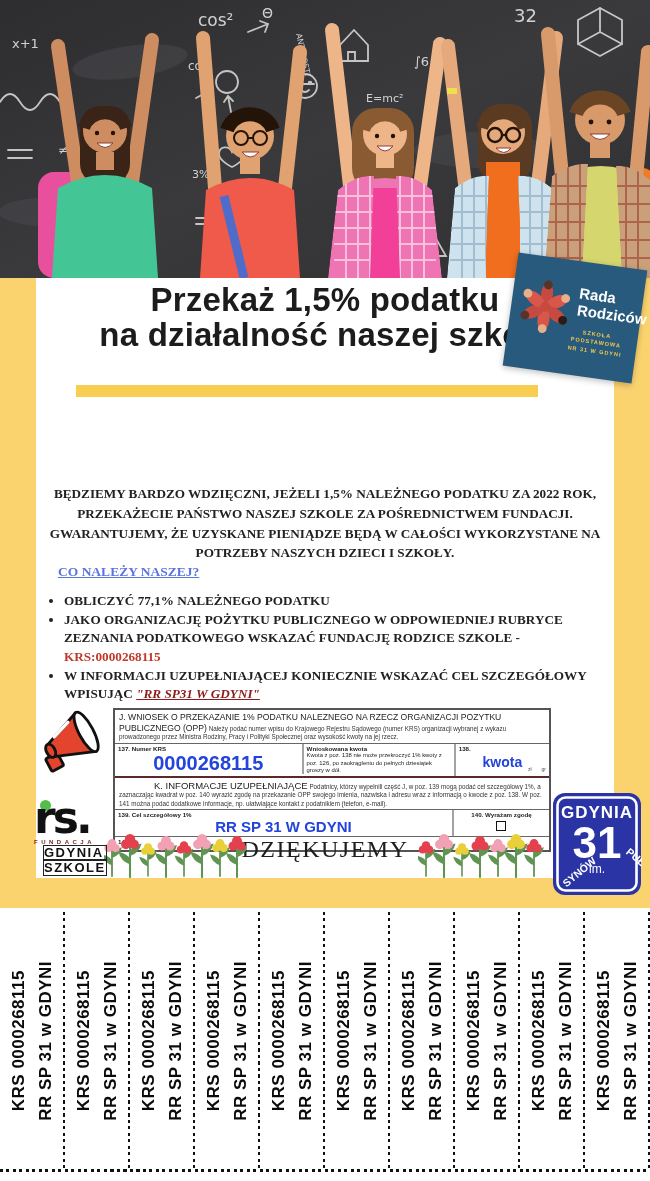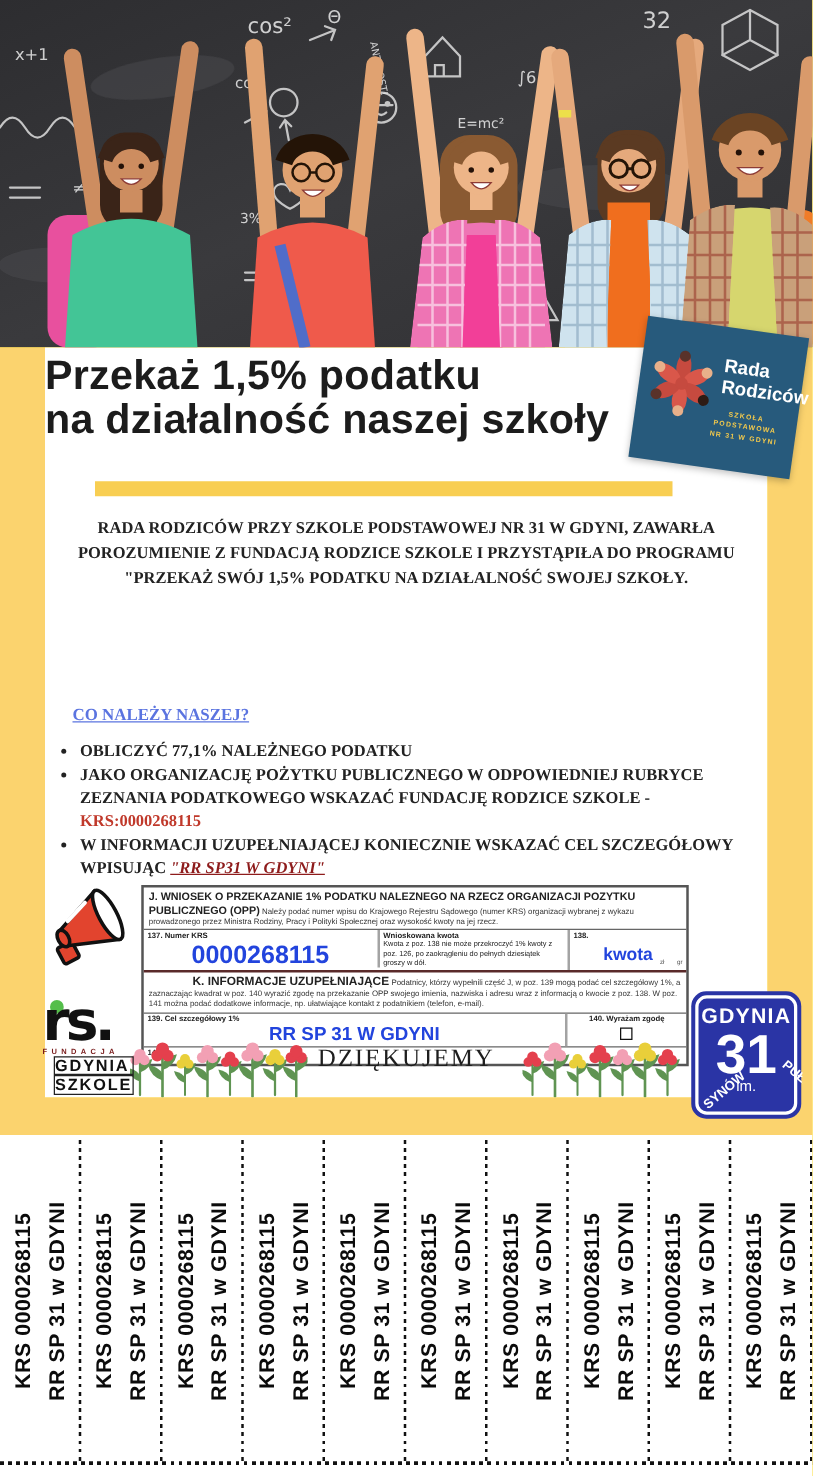--- a/index.html
+++ b/index.html
@@ -1,53 +1,53 @@
 <!DOCTYPE html>
 <html lang="pl"><head>
 <meta charset="utf-8">
 <style>
   html,body{margin:0;padding:0;}
-  .page{position:relative;width:650px;height:1181px;background:#fde047;overflow:hidden;
+  .page{position:relative;width:650px;height:1181px;background:#fef9c3;overflow:hidden;
         font-family:"Liberation Sans",sans-serif;}
   
   .hero{position:absolute;top:0;left:0;width:650px;height:278px;}
   
   .frame-left{position:absolute;top:278px;left:0;width:36px;height:630px;background:#FBD36E;}
   .frame-right{position:absolute;top:278px;left:614px;width:36px;height:630px;background:#FBD36E;}
   .frame-bottom{position:absolute;top:878px;left:0;width:650px;height:30px;background:#FBD36E;}
   .panel{position:absolute;top:278px;left:36px;width:578px;height:600px;background:#ffffff;}
   
   .badge{position:absolute;top:261px;left:510px;width:130px;height:114px;background:#275A7C;
          transform:rotate(8deg);z-index:6;box-shadow:0 2px 6px rgba(0,0,0,.25);}
   .badge .emblem{position:absolute;left:6px;top:22px;}
   .badge .bname{position:absolute;left:66px;top:24px;color:#fff;font-weight:bold;
                 font-size:15px;line-height:1.1;font-family:"Liberation Sans",sans-serif;}
   .badge .bsub{position:absolute;left:52px;top:66px;width:74px;color:#F2C94C;font-weight:bold;
                font-size:5.5px;letter-spacing:1px;text-align:center;line-height:1.5;}
   
-  .title{position:absolute;top:282px;left:36px;width:578px;color:#1c1c1c;
+  .title{position:absolute;top:282px;left:36px;width:578px;text-align:center;color:#1c1c1c;
          font-weight:bold;font-size:33px;line-height:1.07;letter-spacing:.2px;}
   .divider{position:absolute;top:385px;left:76px;width:462px;height:12px;background:#F8CE52;}
   
   .para{position:absolute;left:45px;width:560px;text-align:center;color:#222;
         font-family:"Liberation Serif",serif;font-weight:600;font-size:13.2px;line-height:1.5;}
   .p1{top:412px;} .p2{top:484px;}
   .link{position:absolute;top:564px;left:58px;color:#5B74E0;font-family:"Liberation Serif",serif;
         font-weight:600;font-size:13.5px;text-decoration:underline;cursor:pointer;}
   .bullets{position:absolute;top:592px;left:46px;width:562px;margin:0;padding-left:18px;
            color:#222;font-family:"Liberation Serif",serif;font-weight:600;font-size:13.2px;line-height:1.38;}
   .bullets li{margin-bottom:1px;}
   .red{color:#C0392B;display:block;}
   .maroon{color:#8E1C1C;font-style:italic;text-decoration:underline;}
   
   .megaphone{position:absolute;top:702px;left:28px;width:86px;height:86px;}
   .taxform{position:absolute;top:708px;left:113px;width:434px;background:#fff;border:2px solid #555;
            font-size:6.5px;color:#222;line-height:1.25;}
   .taxform .sec-head{padding:2px 4px 1px 4px;border-bottom:1px solid #666;}
-  .taxform .sec-title{font-weight:bold;font-size:8.6px;}
+  .taxform .sec-title{font-weight:normal;font-size:8.6px;}
   .taxform .sec-desc{font-size:6.3px;color:#333;}
   .frow{display:flex;border-bottom:2px solid #5a2a2a;}
   .fcell{border-right:2px solid #a3a3a3;position:relative;}
   .fcell:last-child{border-right:none;}
   .flabel{font-size:6.2px;font-weight:bold;padding:1px 3px;}
   .fvalue{color:#2244DD;text-align:center;font-weight:bold;}
   .krs-cell{width:44%;height:30px;}
   .krs-val{font-size:20px;margin-top:-2px;}
   .kw-cell{width:34%;height:30px;padding:1px 3px;}
   .kw-head{font-weight:bold;font-size:6.2px;}
@@ -66,21 +66,21 @@
   .rslogo{position:absolute;top:798px;left:34px;width:82px;height:84px;z-index:4;}
   .rslogo .rsword{position:relative;font-weight:bold;font-size:44px;line-height:.9;color:#111;
                   font-family:"DejaVu Sans",sans-serif;letter-spacing:-3px;}
   .rslogo .greendot{position:absolute;left:6px;top:2px;width:11px;height:11px;border-radius:50%;background:#55BE4B;}
   .rslogo .fundacja{font-size:6px;letter-spacing:3.5px;color:#7a1d1d;font-weight:bold;margin-top:1px;}
   .rslogo .word{display:block;margin:0 auto;width:62px;border:1px solid #222;font-weight:bold;
                 font-size:13px;letter-spacing:1.5px;color:#111;line-height:1.05;}
   .flowers-left{position:absolute;top:816px;left:104px;z-index:3;}
   .flowers-right{position:absolute;top:816px;left:418px;z-index:3;}
   .thanks{position:absolute;top:836px;left:232px;width:186px;text-align:center;color:#1e1e1e;
-          font-family:"Liberation Serif",serif;font-size:20px;letter-spacing:1.5px;}
+          font-family:"Liberation Serif",serif;font-size:24px;letter-spacing:1.5px;}
   .gdynia{position:absolute;top:792px;left:552px;width:90px;height:104px;z-index:7;}
   
   .strips-wrap{position:absolute;top:908px;left:0;width:650px;height:273px;background:#fff;}
   .strips-row{display:flex;height:258px;margin-top:4px;}
   .strip{flex:1;display:flex;justify-content:center;align-items:center;gap:7px;
          background-image:repeating-linear-gradient(to bottom,#111 0 3px,transparent 3px 6.5px);
          background-repeat:no-repeat;background-position:right top;background-size:2.4px 100%;}
   .vtext{writing-mode:vertical-rl;transform:rotate(180deg);font-weight:bold;font-size:17px;
          color:#0b0b0b;letter-spacing:.5px;font-family:"Liberation Sans",sans-serif;}
   .cutline{position:absolute;top:1169px;left:0;width:650px;height:3px;
@@ -290,21 +290,21 @@
       <div>NR 31 W GDYNI</div>
     </div>
   </div>
 
   <div class="title">
     <div>Przekaż 1,5% podatku</div>
     <div>na działalność naszej szkoły</div>
   </div>
   <div class="divider"></div>
 
-  <div class="para p1">RADA RODZICÓW PRZY SZKOLE PODSTAWOWEJ NR 31 W GDYNI, ZAWARŁA POROZUMIENIE Z FUNDACJĄ RODZICE SZKOLE I PRZYSTĄPIŁA DO PROGRAMU "PRZEKAŻ SWÓJ 1,5% PODATKU NA DZIAŁALNOŚĆ SWOJEJ SZKOŁY.</div>
+  <div class="para p2">BĘDZIEMY BARDZO WDZIĘCZNI, JEŻELI 1,5% NALEŻNEGO PODATKU ZA 2022 ROK, PRZEKAŻECIE PAŃSTWO NASZEJ SZKOLE ZA POŚREDNICTWEM FUNDACJI. GWARANTUJEMY, ŻE UZYSKANE PIENIĄDZE BĘDĄ W CAŁOŚCI WYKORZYSTANE NA POTRZEBY NASZYCH DZIECI I SZKOŁY.</div>
 
   <a class="link">CO NALEŻY NASZEJ?</a>
 
   <ul class="bullets">
     <li><span>OBLICZYĆ 77,1% NALEŻNEGO PODATKU</span></li>
     <li><span>JAKO ORGANIZACJĘ POŻYTKU PUBLICZNEGO W ODPOWIEDNIEJ RUBRYCE ZEZNANIA PODATKOWEGO WSKAZAĆ FUNDACJĘ RODZICE SZKOLE - </span><span class="red">KRS:0000268115</span></li>
     <li><span>W INFORMACJI UZUPEŁNIAJĄCEJ KONIECZNIE WSKAZAĆ CEL SZCZEGÓŁOWY WPISUJĄC </span><span class="maroon">"RR SP31 W GDYNI"</span></li>
   </ul>
 
   <svg class="megaphone" viewBox="0 0 90 90">

